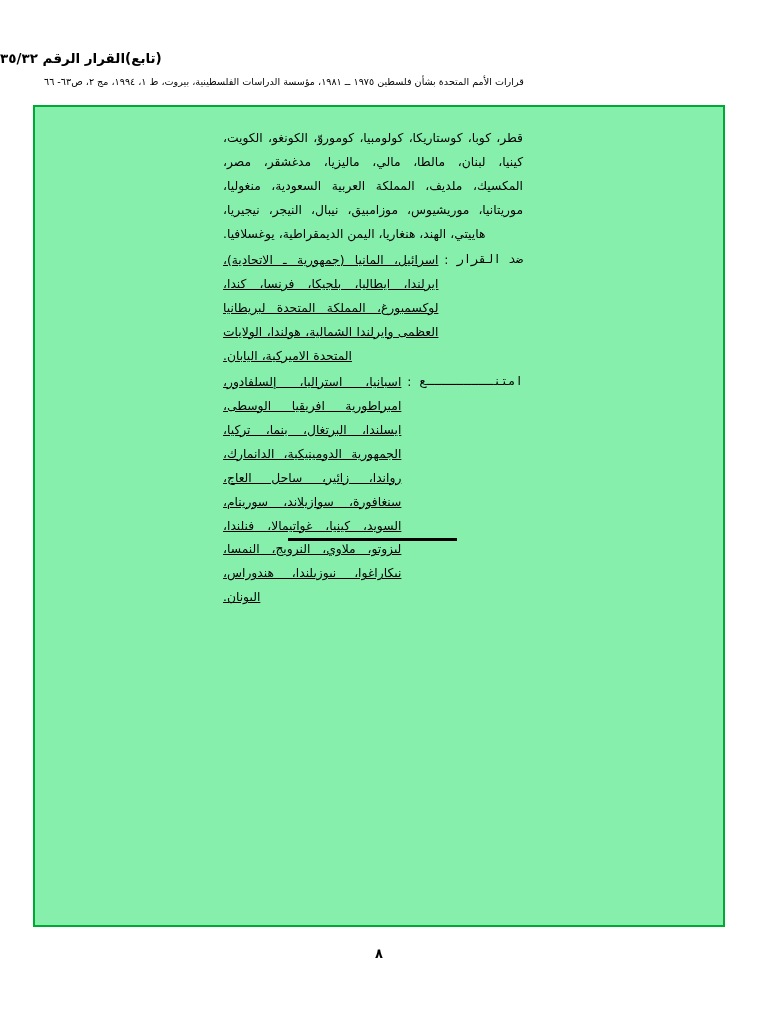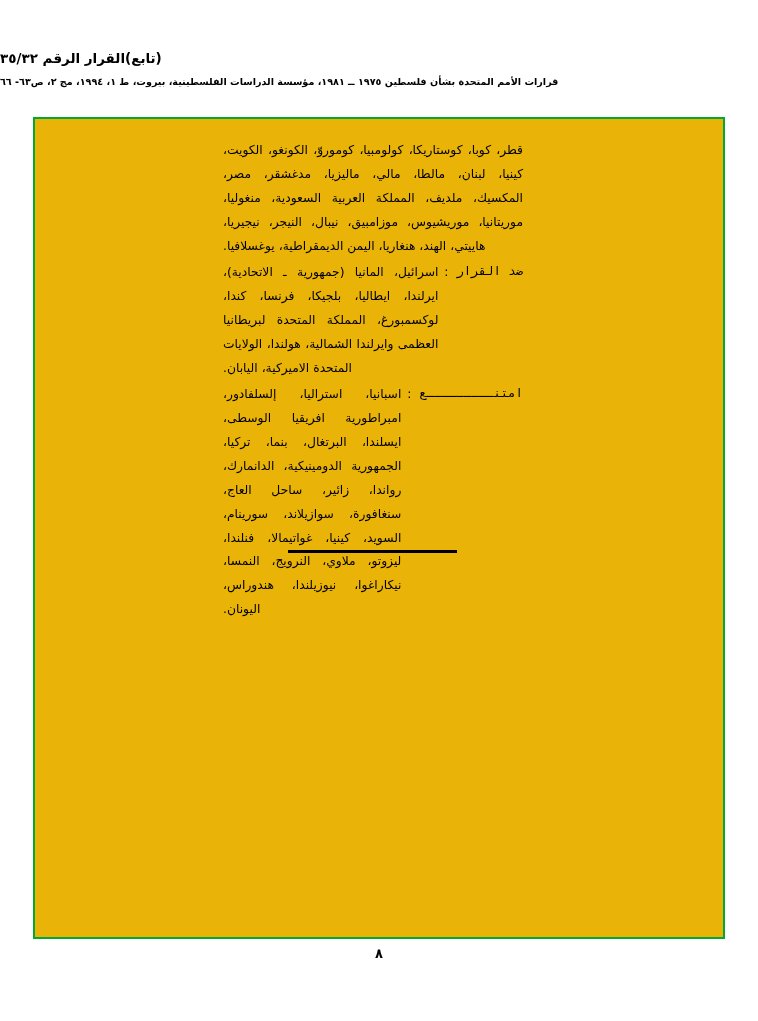--- a/index.html
+++ b/index.html
@@ -32,35 +32,36 @@
   }
   .header-title {
     font-size: 13.5px;
     font-weight: bold;
     letter-spacing: 0.5px;
     line-height: 1.5;
   }
   .header-sub {
     margin-top: 7px;
     font-size: 9.6px;
-    font-weight: bold;
+    font-weight: normal;
     line-height: 1.5;
     letter-spacing: 0px;
+    margin-left: 44px;
   }
 
   
   .frame {
     position: absolute;
-    top: 117px;
+    top: 105px;
     left: 33px;
     width: 692px;
     height: 822px;
     border: 2.5px solid #00a933;
     box-sizing: border-box;
-    background: #eab308;
+    background: #86efac;
   }
 
   
   .content {
     position: absolute;
     top: 20px;
     right: 200px;
     width: 300px;
     direction: rtl;
     font-size: 12.3px;
@@ -97,20 +98,21 @@
     text-align: center;
     font-size: 12.3px;
     line-height: 1.95;
   }
   .row-text {
     flex: 1 1 auto;
     text-align: justify;
     text-align-last: left;
     font-size: 12.3px;
     line-height: 1.95;
+    text-decoration: underline;
   }
   .row-label.stretched {
     letter-spacing: 0.5px;
   }
 
   
   .rule-wrap {
     position: absolute;
     top: 431px;
     right: 201px;

